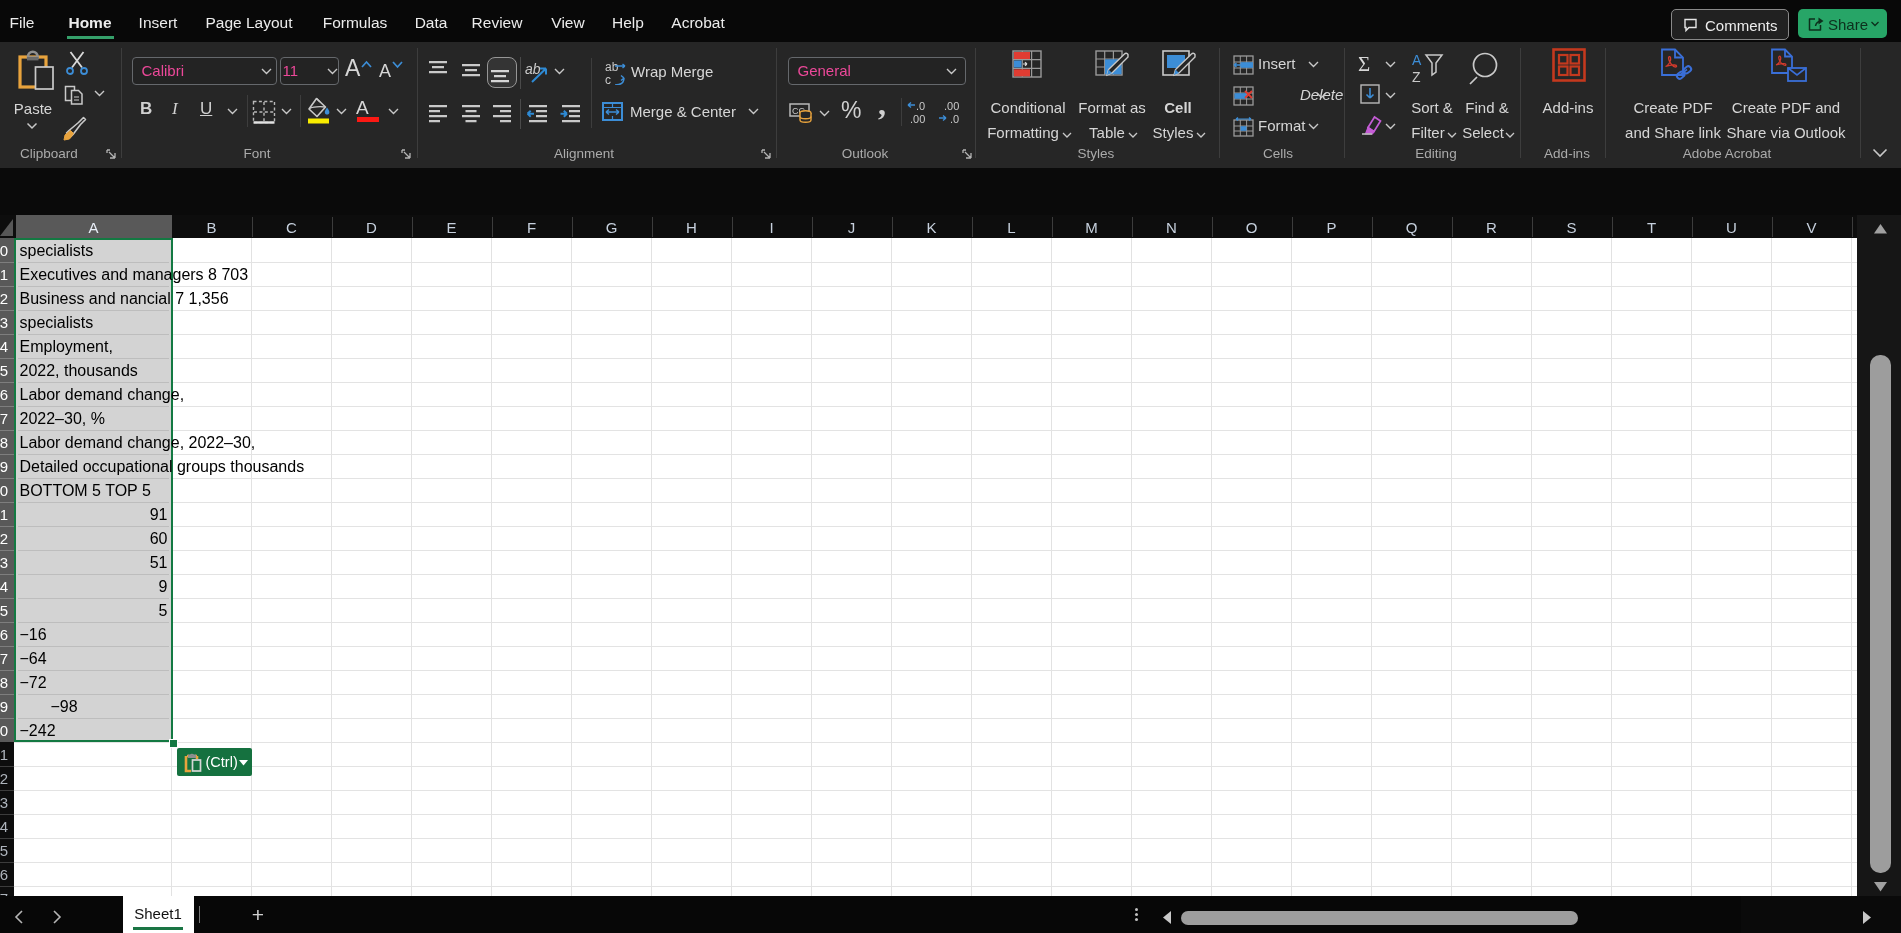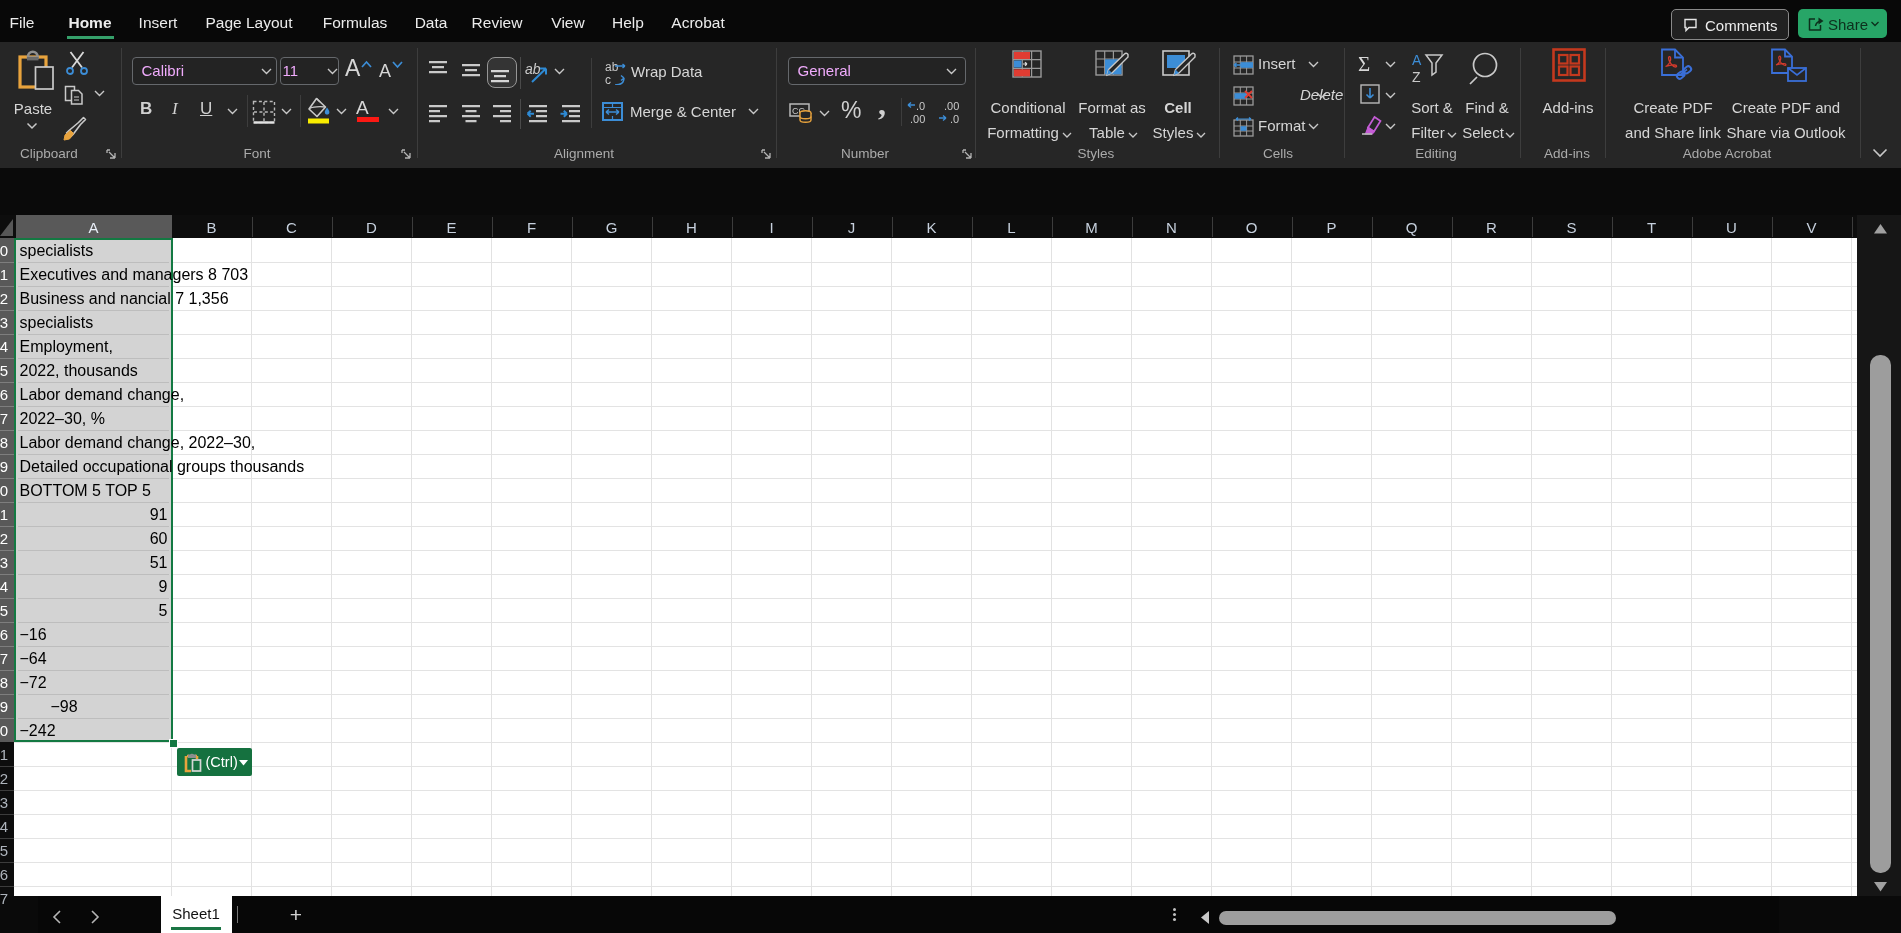--- a/index.html
+++ b/index.html
@@ -8,21 +8,21 @@
   .abs{position:absolute;}
   
   #menubar{left:0;top:0;width:1901px;height:42px;background:#080808;}
   .mtab{position:absolute;top:0;height:42px;line-height:45px;color:#ececec;font-size:15.5px;transform:translateX(-50%);}
   
   #ribbon{left:0;top:42px;width:1901px;height:126px;background:#262626;}
   .gdiv{position:absolute;top:6px;width:1px;height:110px;background:#3d3d3d;}
   .glabel{position:absolute;top:104px;width:200px;height:16px;font-size:13.5px;color:#ababab;text-align:center;transform:translateX(-50%);}
   .rtext{position:absolute;color:#d6d6d6;font-size:15px;white-space:nowrap;}
   .rtc{transform:translateX(-50%);text-align:center;}
-  .combo{position:absolute;border:1px solid #65686c;border-radius:4px;background:#232323;color:#f0abfc;font-size:15px;line-height:26px;}
+  .combo{position:absolute;border:1px solid #65686c;border-radius:4px;background:#232323;color:#ec4899;font-size:15px;line-height:26px;}
   
   #fbar{left:0;top:170px;width:1901px;height:44px;background:#1a1a1a;}
   .fbox{position:absolute;border:1px solid #696c6f;border-radius:4px;background:#1e1e1e;}
   
   #colheads{left:0;top:214.5px;width:1856.5px;height:24px;background:#0d0d0d;}
   .chl{position:absolute;top:0;width:80px;height:24px;line-height:26px;text-align:center;color:#c6d0dd;font-size:15px;}
   .ctick{position:absolute;top:2px;width:1px;height:20px;background:#3c3c3c;}
   #cells{left:14px;top:238px;width:1842.5px;height:658px;background:#fff;}
   .vl{position:absolute;top:0;width:1px;height:658px;background:#e2e2e2;}
   .hl{position:absolute;left:0;width:1842.5px;height:1px;background:#e3e3e3;}
@@ -30,21 +30,21 @@
   #rowheads{left:0;top:238px;width:14px;height:658px;background:#0d0d0d;}
   .rh{position:absolute;left:-10px;width:18px;height:24px;text-align:right;font-size:15px;line-height:25px;color:#fff;}
   .rhd{color:#aeb4bc;}
   #selA{left:14px;top:238px;width:155px;height:500px;background:#d3d3d3;
     border:2px solid #137942;}
   .ca{position:absolute;left:19.5px;height:24px;line-height:25px;font-size:16px;color:#000;white-space:nowrap;z-index:5;}
   .car{position:absolute;left:14px;width:153.5px;height:24px;line-height:25px;font-size:16px;color:#000;text-align:right;z-index:5;}
   
   #vsb{left:1856.5px;top:214.5px;width:44.5px;height:681.5px;background:#161616;}
   
-  #sheetbar{left:0;top:896px;width:1741px;height:37px;background:#070707;margin-left:38px;}
+  #sheetbar{left:0;top:896px;width:1741px;height:37px;background:#070707;}
 </style>
 </head>
 <body>
 <div id="app">
 
   <div class="abs" id="menubar">
     <div class="mtab" style="left:22px;">File</div>
     <div class="mtab" style="left:90px;font-weight:700;">Home</div>
     <div class="mtab" style="left:158px;">Insert</div>
     <div class="mtab" style="left:249px;">Page Layout</div>
@@ -81,21 +81,21 @@
     <div class="gdiv" style="left:775.5px;"></div>
     <div class="gdiv" style="left:975px;"></div>
     <div class="gdiv" style="left:1218.5px;"></div>
     <div class="gdiv" style="left:1344px;"></div>
     <div class="gdiv" style="left:1520px;"></div>
     <div class="gdiv" style="left:1605px;"></div>
     <div class="gdiv" style="left:1860px;"></div>
     <div class="glabel" style="left:49px;">Clipboard</div>
     <div class="glabel" style="left:257px;">Font</div>
     <div class="glabel" style="left:584px;">Alignment</div>
-    <div class="glabel" style="left:865px;">Number</div>
+    <div class="glabel" style="left:865px;">Outlook</div>
     <div class="glabel" style="left:1096px;">Styles</div>
     <div class="glabel" style="left:1278px;">Cells</div>
     <div class="glabel" style="left:1436px;">Editing</div>
     <div class="glabel" style="left:1567px;">Add-ins</div>
     <div class="glabel" style="left:1727px;">Adobe Acrobat</div>
 
     <svg class="abs" style="left:18px;top:5px;" width="38" height="44" viewBox="0 0 38 44">
       <rect x="2" y="10" width="26" height="30" fill="none" stroke="#e8a33d" stroke-width="3.2"></rect>
       <path d="M10 10.5v-1a4.8 4.8 0 0 1 9.6 0v1z" fill="none" stroke="#8f8f8f" stroke-width="2.6"></path>
       <rect x="9" y="10" width="11.5" height="3.4" fill="#6b6b6b"></rect>
@@ -213,21 +213,21 @@
     </svg>
     <div class="abs" style="left:519.5px;top:15px;width:1px;height:32px;background:#4a4a4a;"></div>
     <div class="abs" style="left:519.5px;top:57px;width:1px;height:30px;background:#4a4a4a;"></div>
     <div class="abs" style="left:591px;top:16px;width:1px;height:70px;background:#3d3d3d;"></div>
     <svg class="abs" style="left:605px;top:19px;" width="22" height="24" viewBox="0 0 22 24">
       <text x="0" y="10" fill="#c9c9c9" font-size="12" font-family="Liberation Sans">ab</text>
       <text x="0" y="23" fill="#c9c9c9" font-size="12" font-family="Liberation Sans">c</text>
       <path d="M8 18c6 0 9-2 9-7M17 11l-3-2.5M17 11l-3 2.5" stroke="#3c8dd6" stroke-width="1.5" fill="none" transform="translate(2,6)"></path>
       <path d="M10 4h10M20 4l-2.5-2M20 4l-2.5 2" stroke="#3c8dd6" stroke-width="1.5" fill="none" transform="translate(0,1)"></path>
     </svg>
-    <div class="rtext" style="left:631px;top:21px;">Wrap Data</div>
+    <div class="rtext" style="left:631px;top:21px;">Wrap Merge</div>
     <svg class="abs" style="left:602px;top:60px;" width="21" height="19" viewBox="0 0 21 19">
       <rect x="1" y="1" width="19" height="17" fill="none" stroke="#3c8dd6" stroke-width="2"></rect>
       <path d="M1 5.5h19M10.5 1v4.5M10.5 14v4" stroke="#3c8dd6" stroke-width="1.2"></path>
       <path d="M4 10h13M4 10l3-2.5M4 10l3 2.5M17 10l-3-2.5M17 10l-3 2.5" stroke="#3c8dd6" stroke-width="1.5" fill="none"></path>
     </svg>
     <div class="rtext" style="left:630px;top:61px;">Merge &amp; Center</div>
     <svg class="abs" style="left:748px;top:66px;" width="11" height="7" viewBox="0 0 11 7">
         <path d="M1 1l4.5 4.5L10 1" fill="none" stroke="#c8c8c8" stroke-width="1.4"></path>
       </svg>
     <svg class="abs" style="left:761px;top:107px;" width="10" height="10" viewBox="0 0 10 10">

